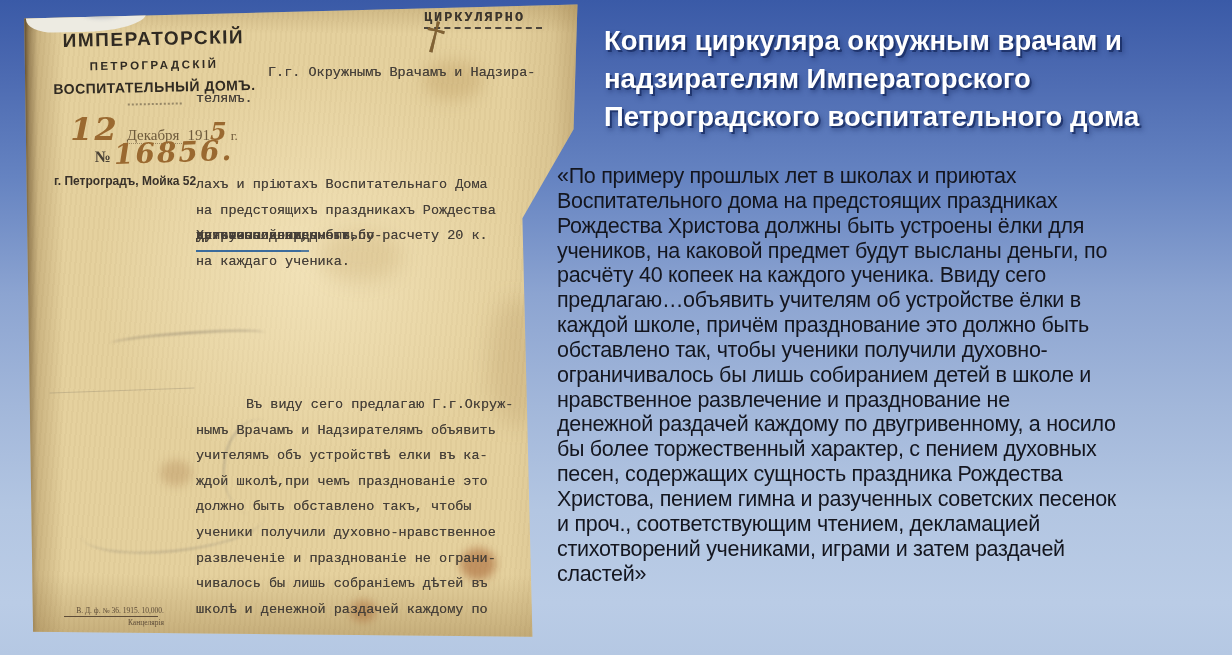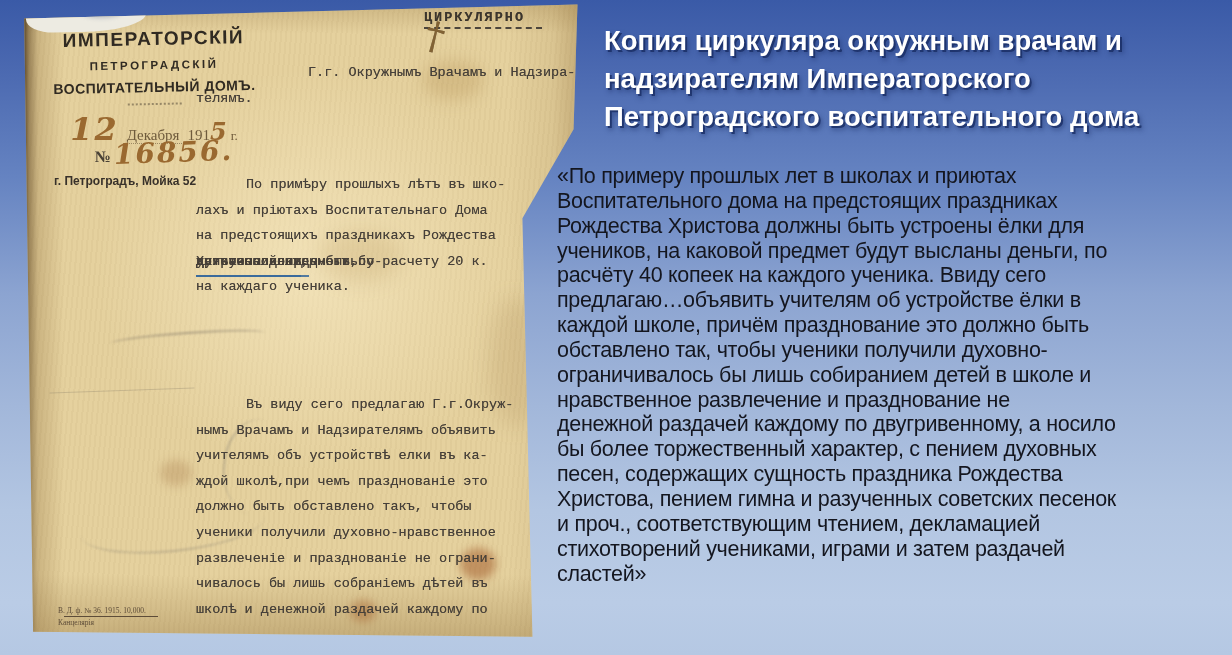--- a/index.html
+++ b/index.html
@@ -79,31 +79,31 @@
   .stamp { left:378px; top:8px;margin-left:24px; }
   .stamp div, .stamp span { position:static; display:block; }
   .stamp-label { font-size:13.5px; font-weight:bold; letter-spacing:2px; color:#3b352d; white-space:nowrap; }
   .stamp-rule  { width:118px; border-bottom:2px dashed #4c453c; margin-top:2px; }
   .stamp-mark  { position:absolute; left:102px; top:4px; font-size:38px; line-height:38px;
                  color:rgba(132,98,48,0.85); transform:rotate(14deg);
                  font-family:"DejaVu Serif", serif; }
 
   .salutation { left:174px; top:58px; font-size:13.5px; line-height:26px; white-space:nowrap; }
   .salutation div { position:static; }
-  .salutation .sal-1 { margin-left:112px; }
+  .salutation .sal-1 { margin-left:72px; }
 
   .para { font-size:13.5px; line-height:25.6px; white-space:nowrap; }
   .para div { position:static; }
   .para-1 { left:174px; top:170px; }
   .para-2 { left:174px; top:346px; }
   .indent { padding-left:50px; }
   .para-2 div:first-child { padding-left:50px;margin-top:44px; }
   .u-ink { border-bottom:2px solid rgba(55,105,155,0.85); padding-bottom:1px; }
 
-  .imprint { left:36px; top:604px; width:106px; text-align:left;
+  .imprint { left:36px; top:604px; width:106px; text-align:right;
              font-family:"Liberation Serif", serif; font-size:7.5px; line-height:9px; color:#5d4c38; }
   .imprint div { position:static; }
   .imprint-rule { border-top:1px solid #5d4c38; margin:1px 6px; }
 
   
   .panel-title { position:absolute; left:604px; top:22px; width:622px;
     font-size:27.5px; font-weight:bold; line-height:38px; color:#ffffff;
     text-shadow:2px 2px 0 rgba(25,45,100,0.8), 3px 4px 5px rgba(25,45,100,0.55); }
   .panel-title div { white-space:nowrap; }
 
@@ -159,21 +159,20 @@
       <div class="stamp-rule"></div>
       <span class="stamp-mark">†</span>
     </div>
 
     <div class="salutation typed">
       <div class="sal-1">Г.г. Окружнымъ Врачамъ и Надзира-</div>
       <div class="sal-2">телямъ.</div>
     </div>
 
     <div class="para para-1 typed">
-      <div class="indent">По примѣру прошлыхъ лѣтъ въ шко-</div>
       <div>лахъ и пріютахъ Воспитательнаго Дома</div>
       <div>на предстоящихъ праздникахъ Рождества</div>
       <div>
           <span>Христова должны быть </span>
           <span class="u-ink">устроены елки</span>
         </div>
       <div>
           <span class="u-ink">для учениковъ,</span>
           <span>на каковой предметъ бу-</span>
         </div>

